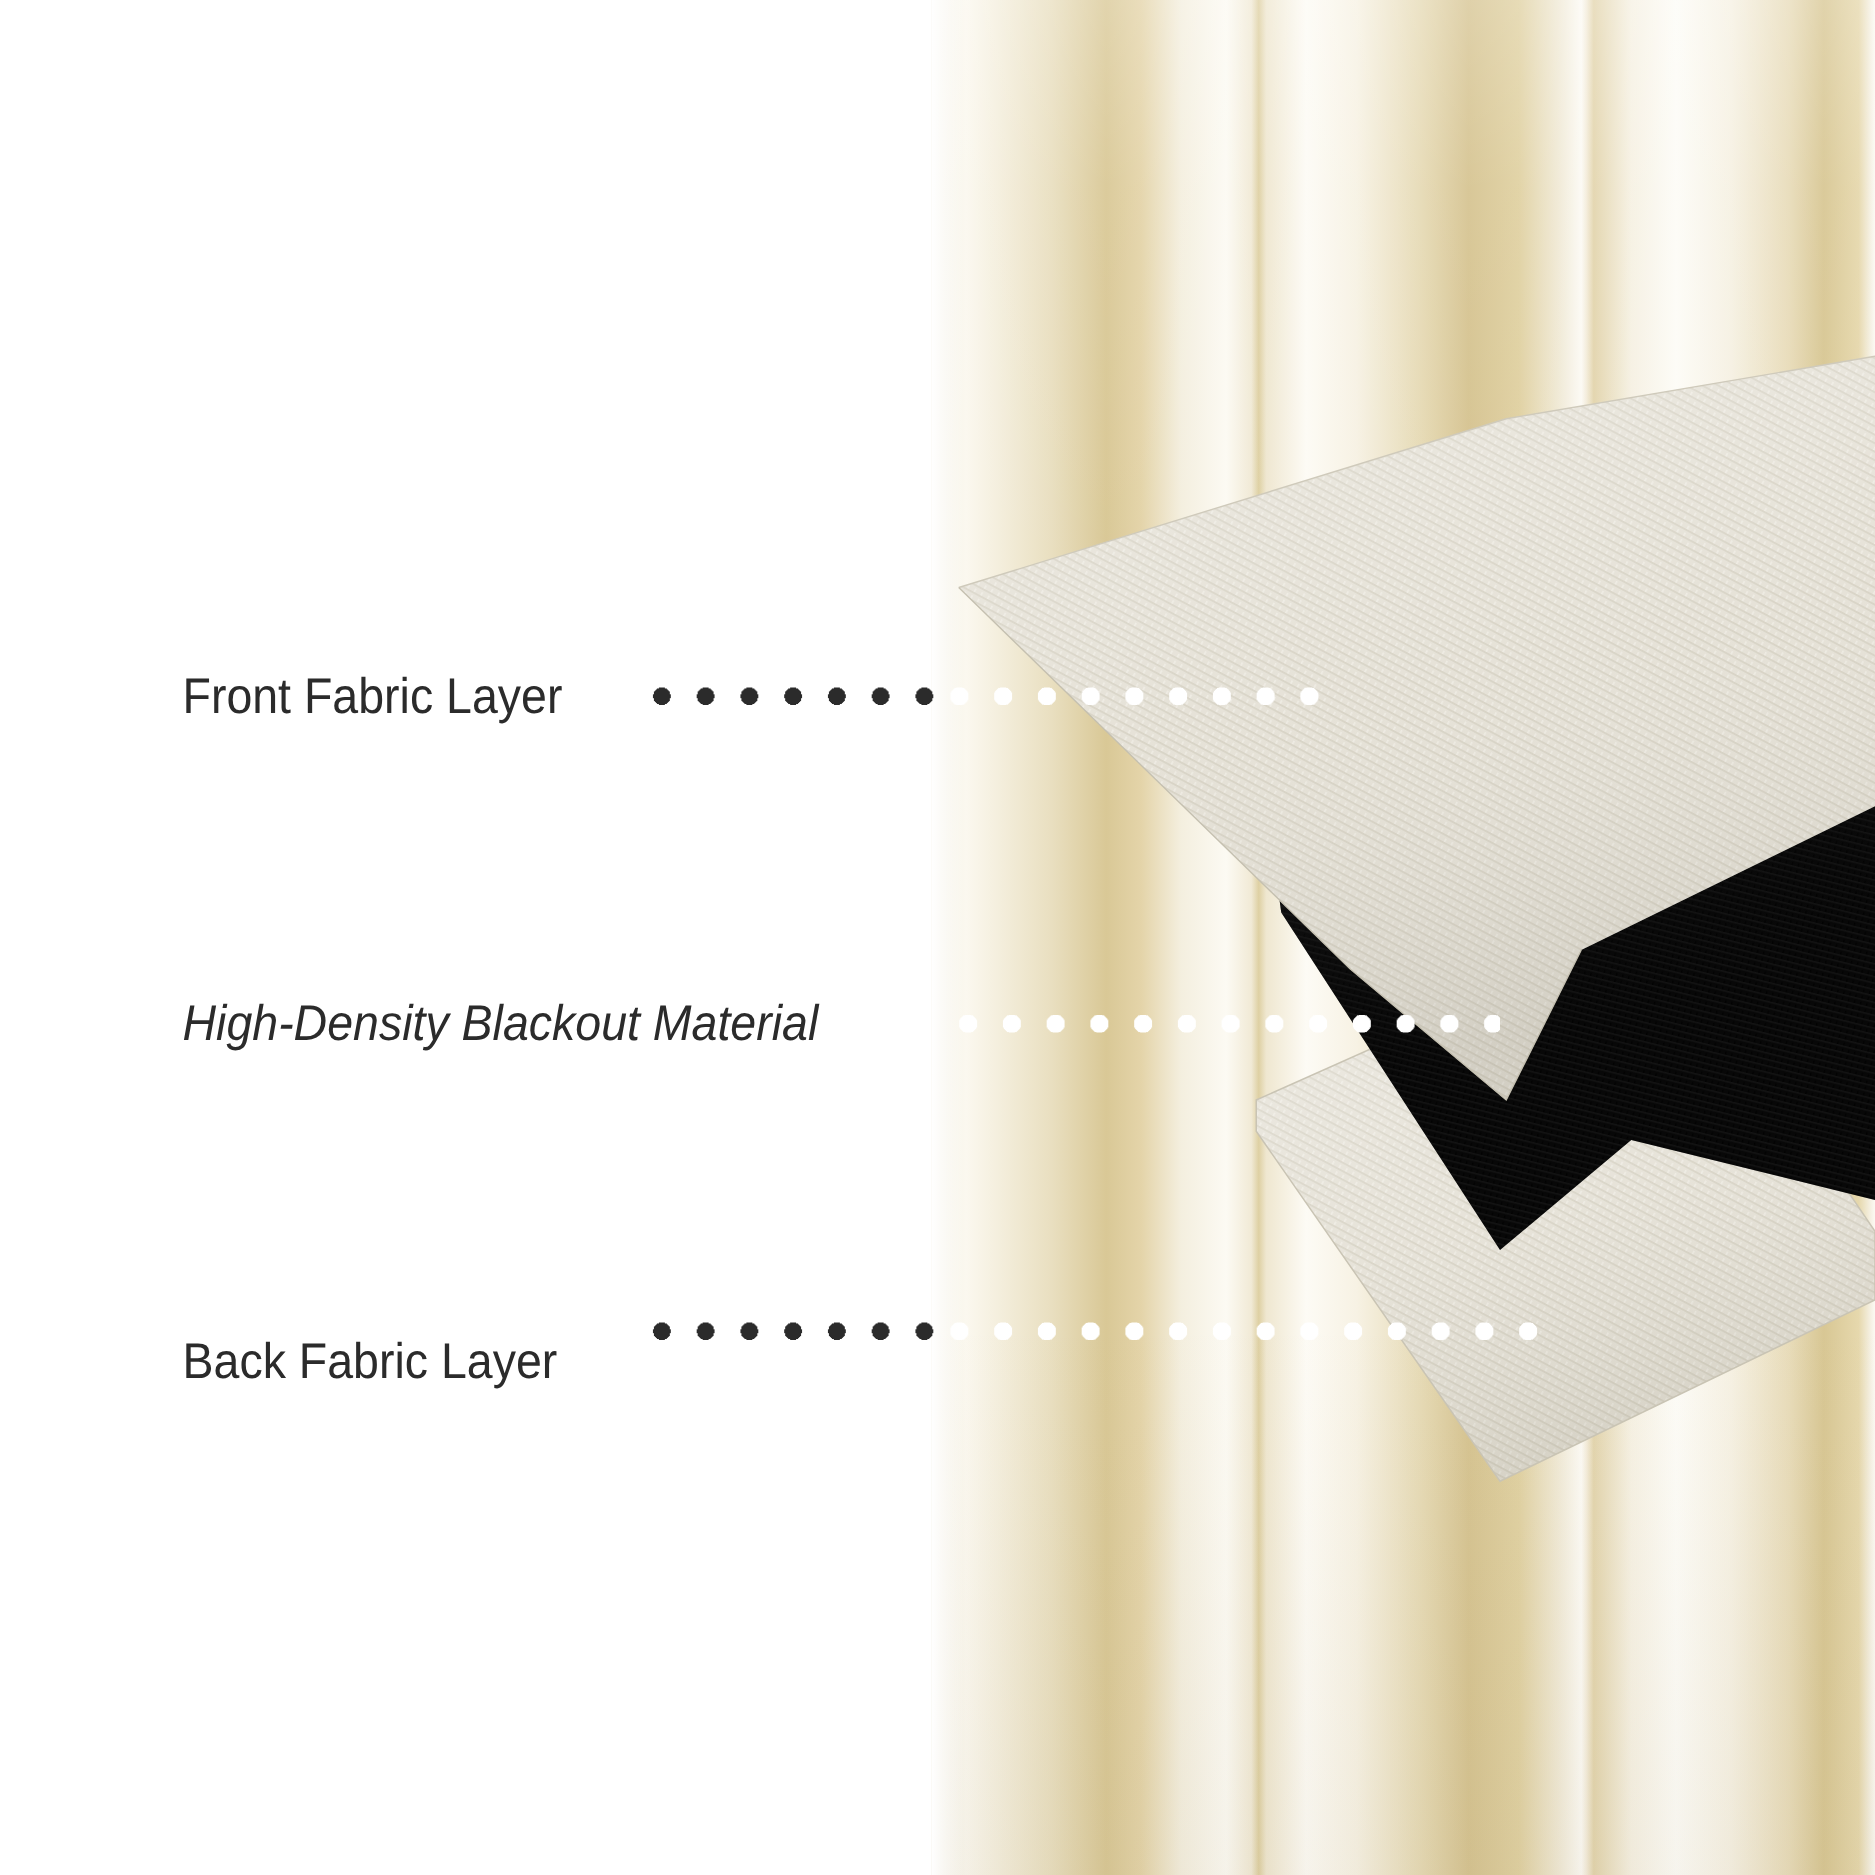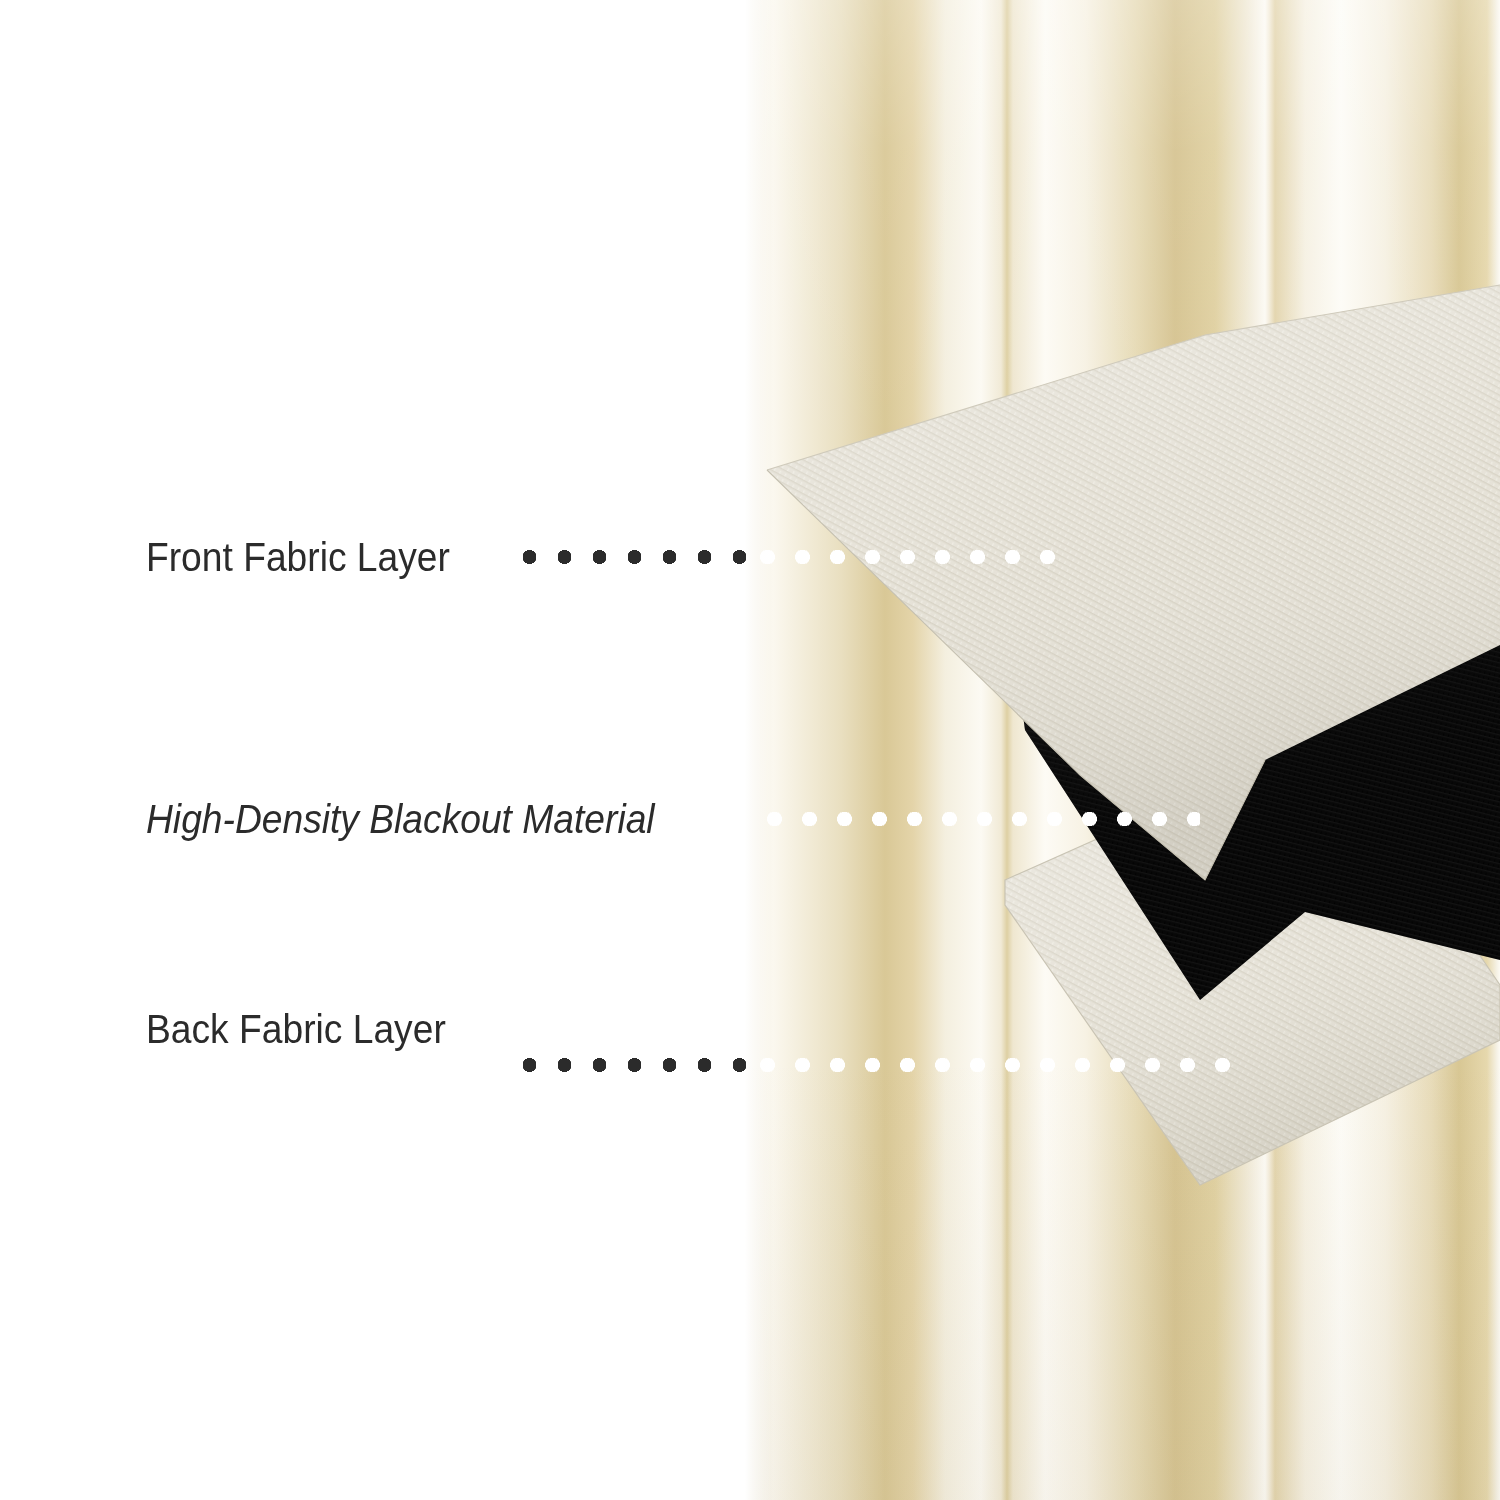--- a/index.html
+++ b/index.html
@@ -151,21 +151,21 @@
   }
   .leader-light {
     background-image: radial-gradient(circle closest-side, #ffffff 99%, rgba(255,255,255,0) 100%);
     background-size: 35px 15px;
     background-repeat: repeat-x;
     background-position: 0 50%;
   }
 
   .row-1 { top: 534px; }
   .row-2 { top: 796px; font-style: italic; }
-  .row-3 { top: 1006px; }
+  .row-3 { top: 1066px; }
 </style>
 </head>
 <body>
 
 <div id="stage">
 
   <div class="curtain-photo">
     <div class="curtain-pleats"></div>
     <div class="curtain-shade"></div>
     <div class="curtain-fade-left"></div>

